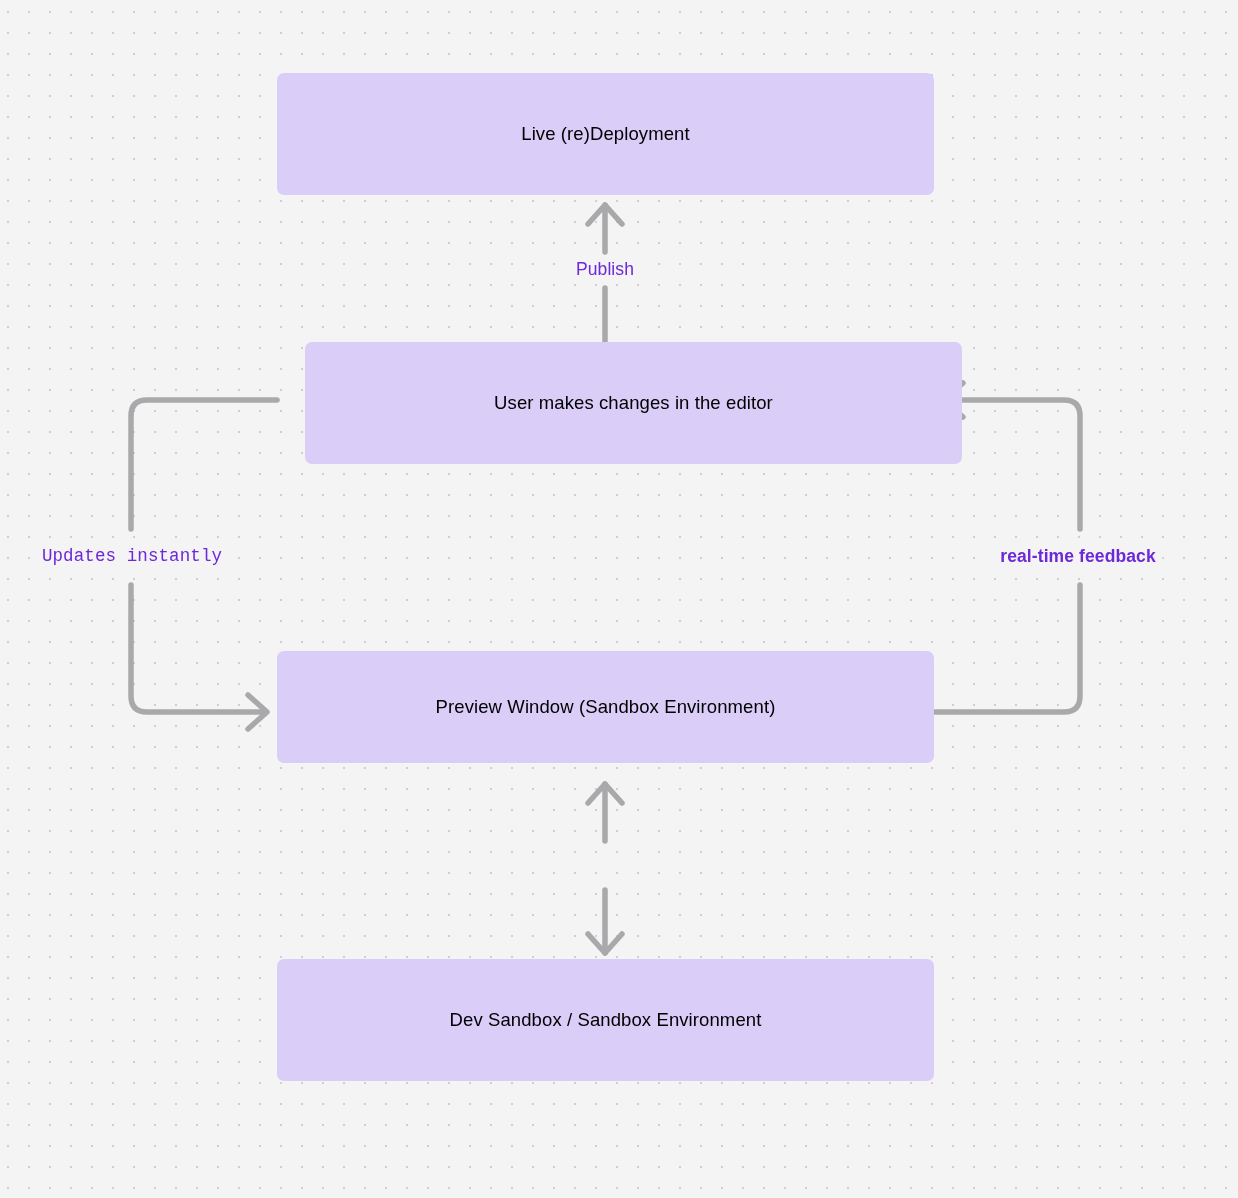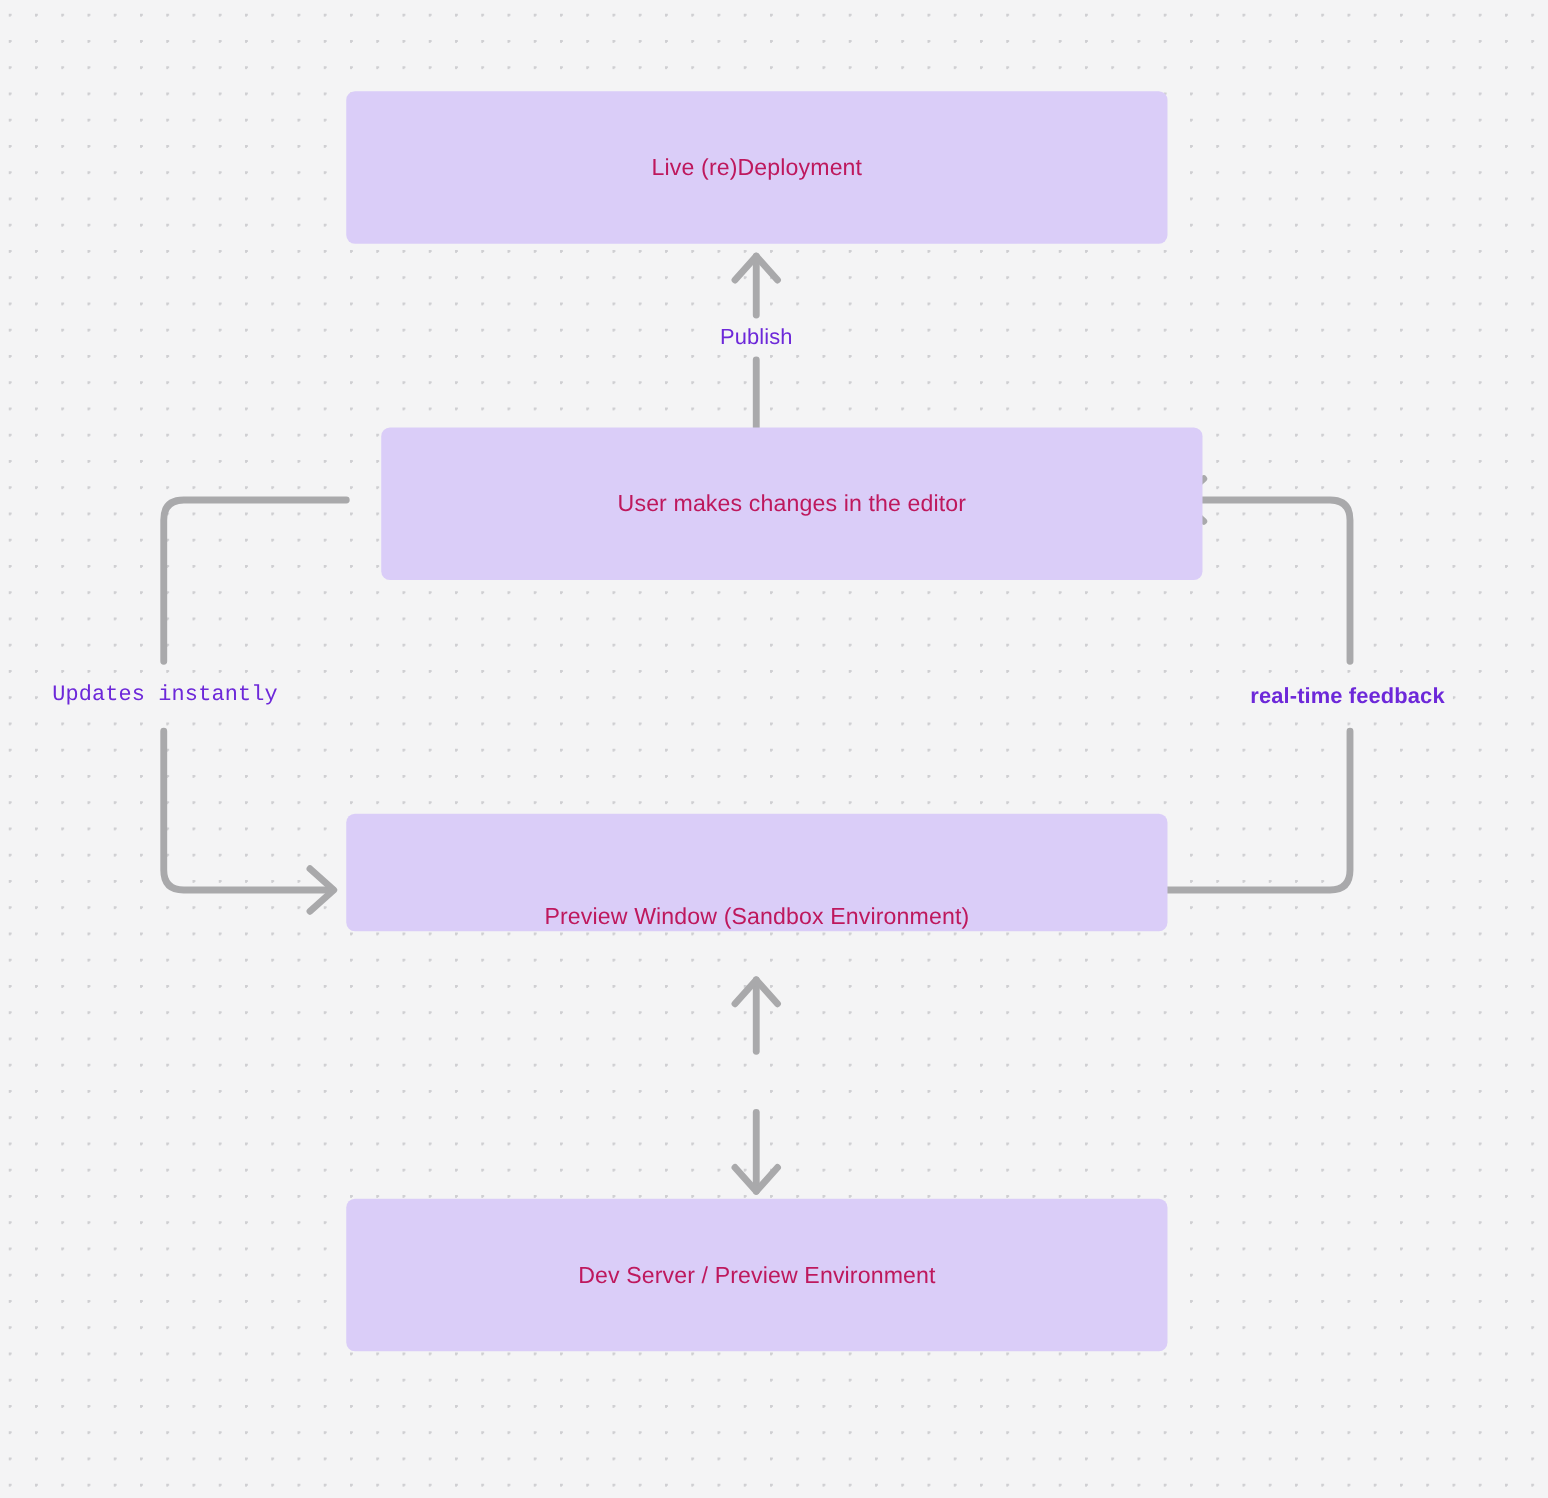--- a/index.html
+++ b/index.html
@@ -37,21 +37,21 @@
     border-radius: 7px;
     display: flex;
     align-items: center;
     justify-content: center;
     text-align: center;
     padding: 0 18px;
   }
   .node-label {
     font-size: 18.5px;
     line-height: 1.3;
-    color: #be185d;
+    color: #000000;
     letter-spacing: 0.1px;
     white-space: nowrap;
   }
   .edge-label {
     position: absolute;
     font-size: 17.5px;
     color: #6d28d9;
     letter-spacing: 0.1px;
     white-space: nowrap;
     background: #f4f4f5;
@@ -98,26 +98,26 @@
   </svg>
 
   <div class="node" style="left:277px; top:73px; width:657px; height:122px;">
     <span class="node-label">Live (re)Deployment</span>
   </div>
 
   <div class="node" style="left:277px; top:342px; width:657px; height:122px;margin-left:28px;">
     <span class="node-label">User makes changes in the editor</span>
   </div>
 
-  <div class="node" style="left:277px; top:651px; width:657px; height:94px;align-items:flex-end;">
+  <div class="node" style="left:277px; top:651px; width:657px; height:112px;">
     <span class="node-label">Preview Window (Sandbox Environment)</span>
   </div>
 
   <div class="node" style="left:277px; top:959px; width:657px; height:122px;">
-    <span class="node-label">Dev Server / Preview Environment</span>
+    <span class="node-label">Dev Sandbox / Sandbox Environment</span>
   </div>
 
   <div class="edge-label" style="left:605px; top:270px;">Publish</div>
 
   <div class="edge-label" style="left:132px; top:557px;font-family:Liberation Mono, monospace;">Updates instantly</div>
 
   <div class="edge-label" style="left:1078px; top:557px;font-weight:bold;">real-time feedback</div>
 
 
 </div>

